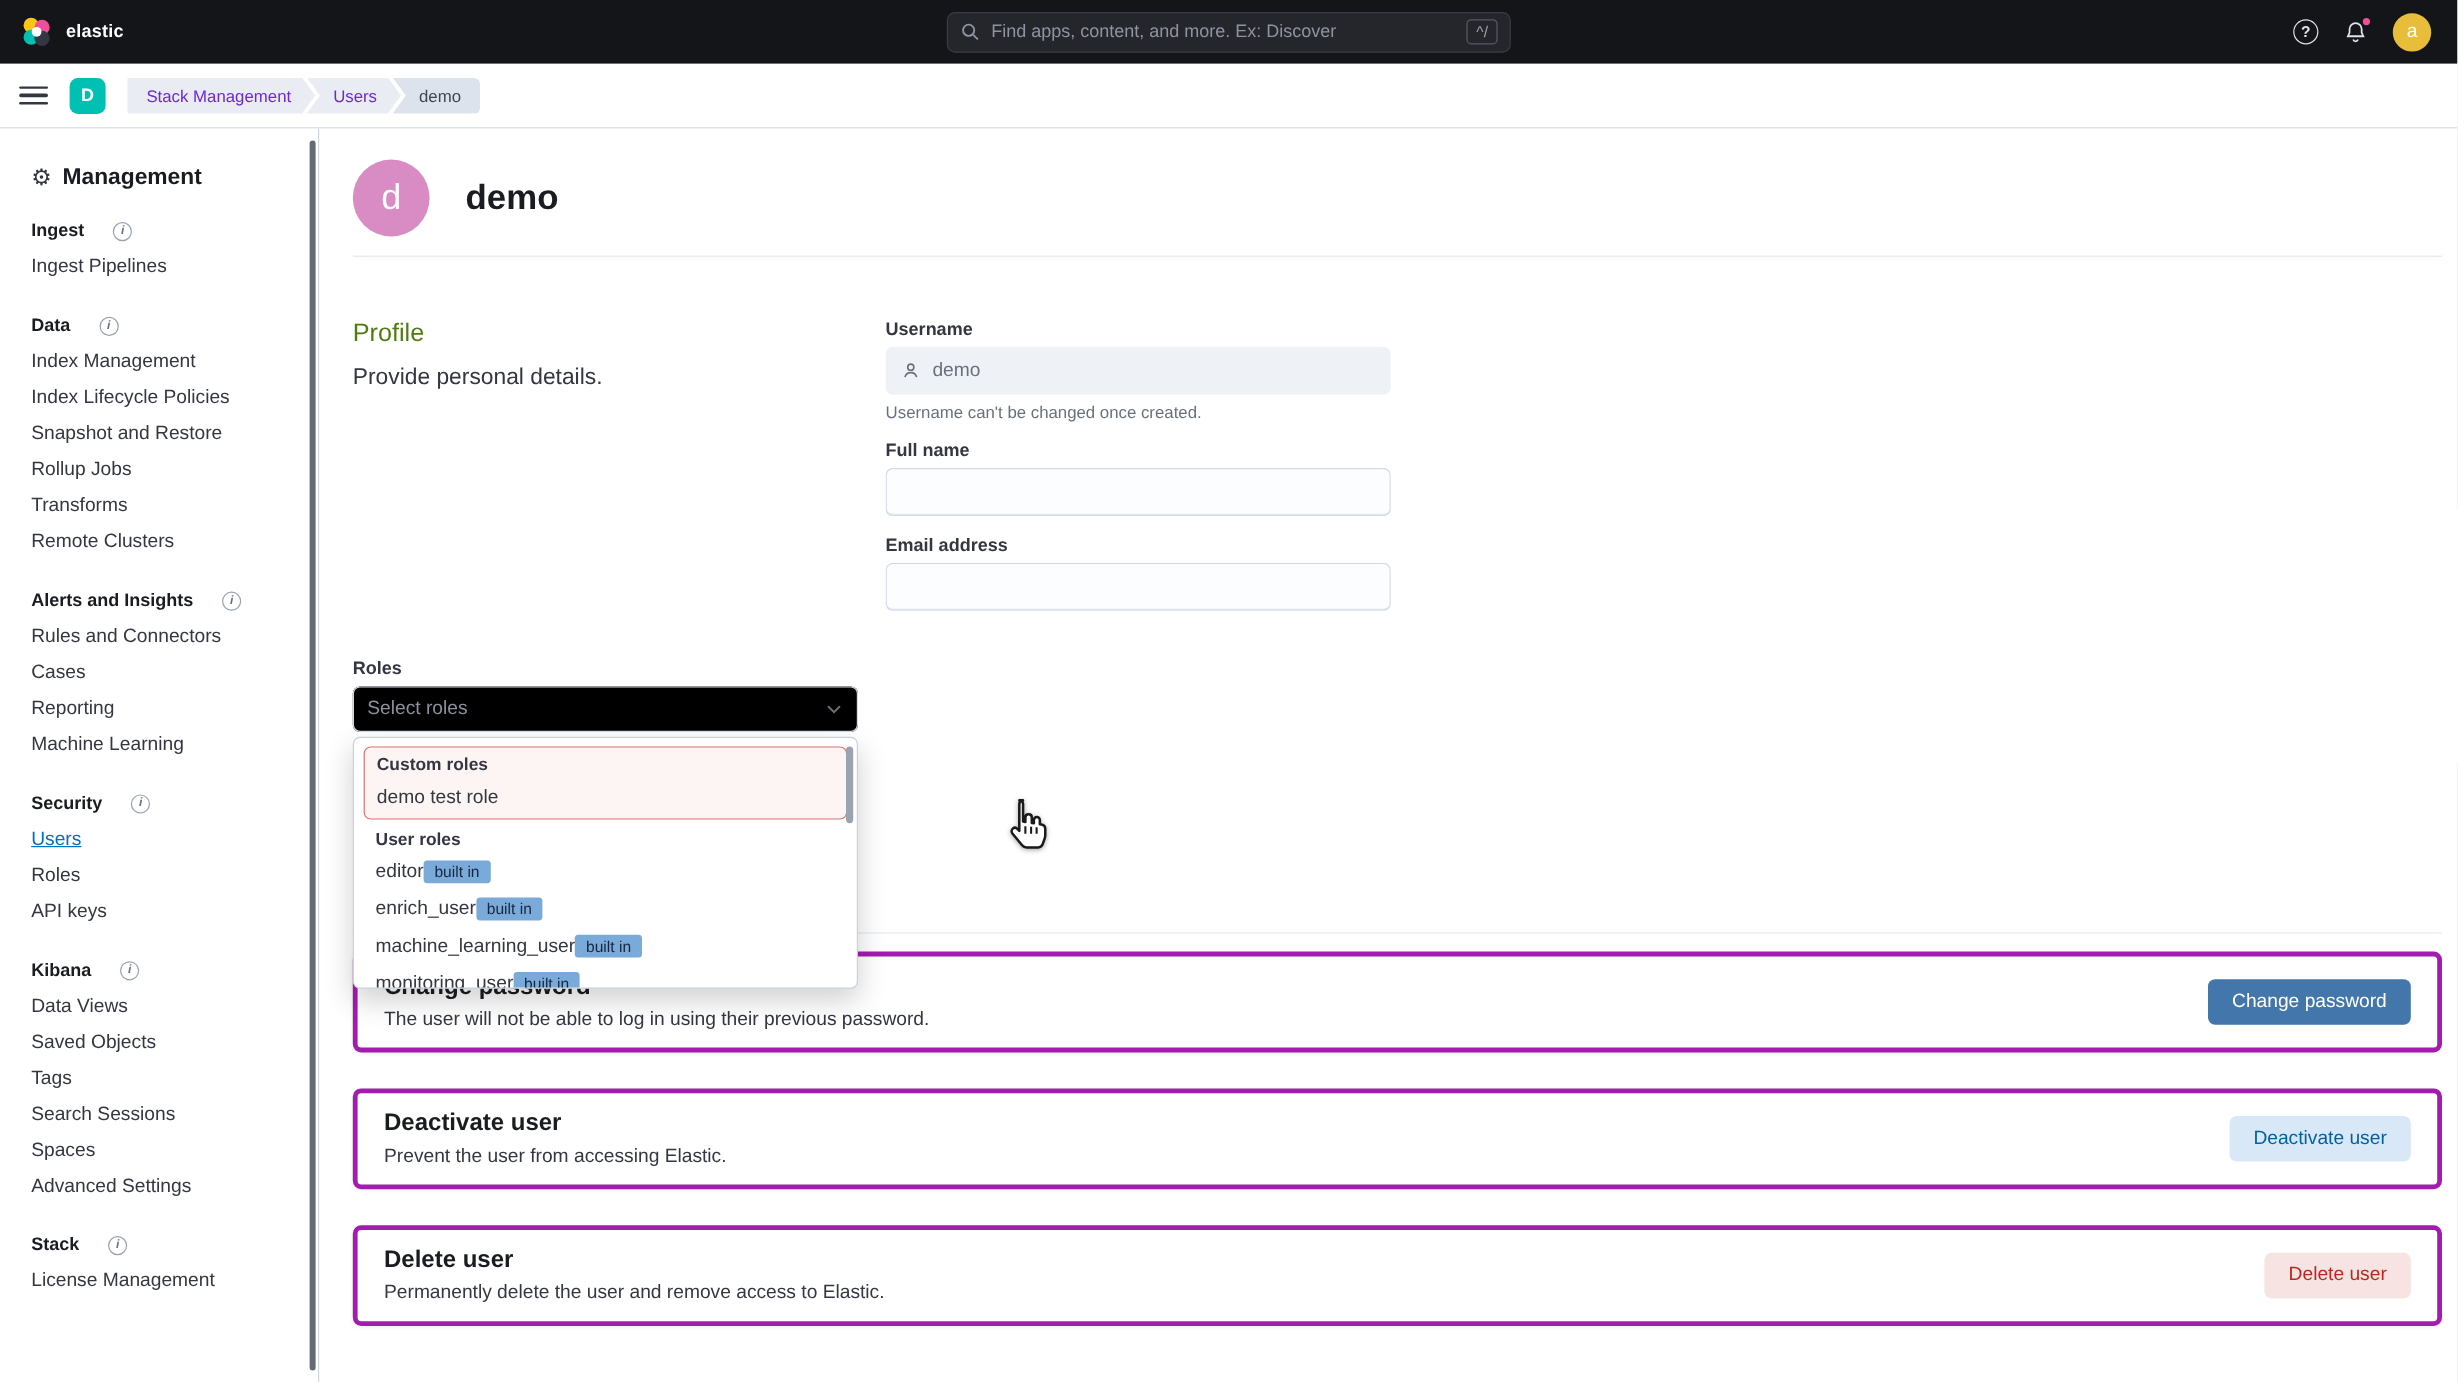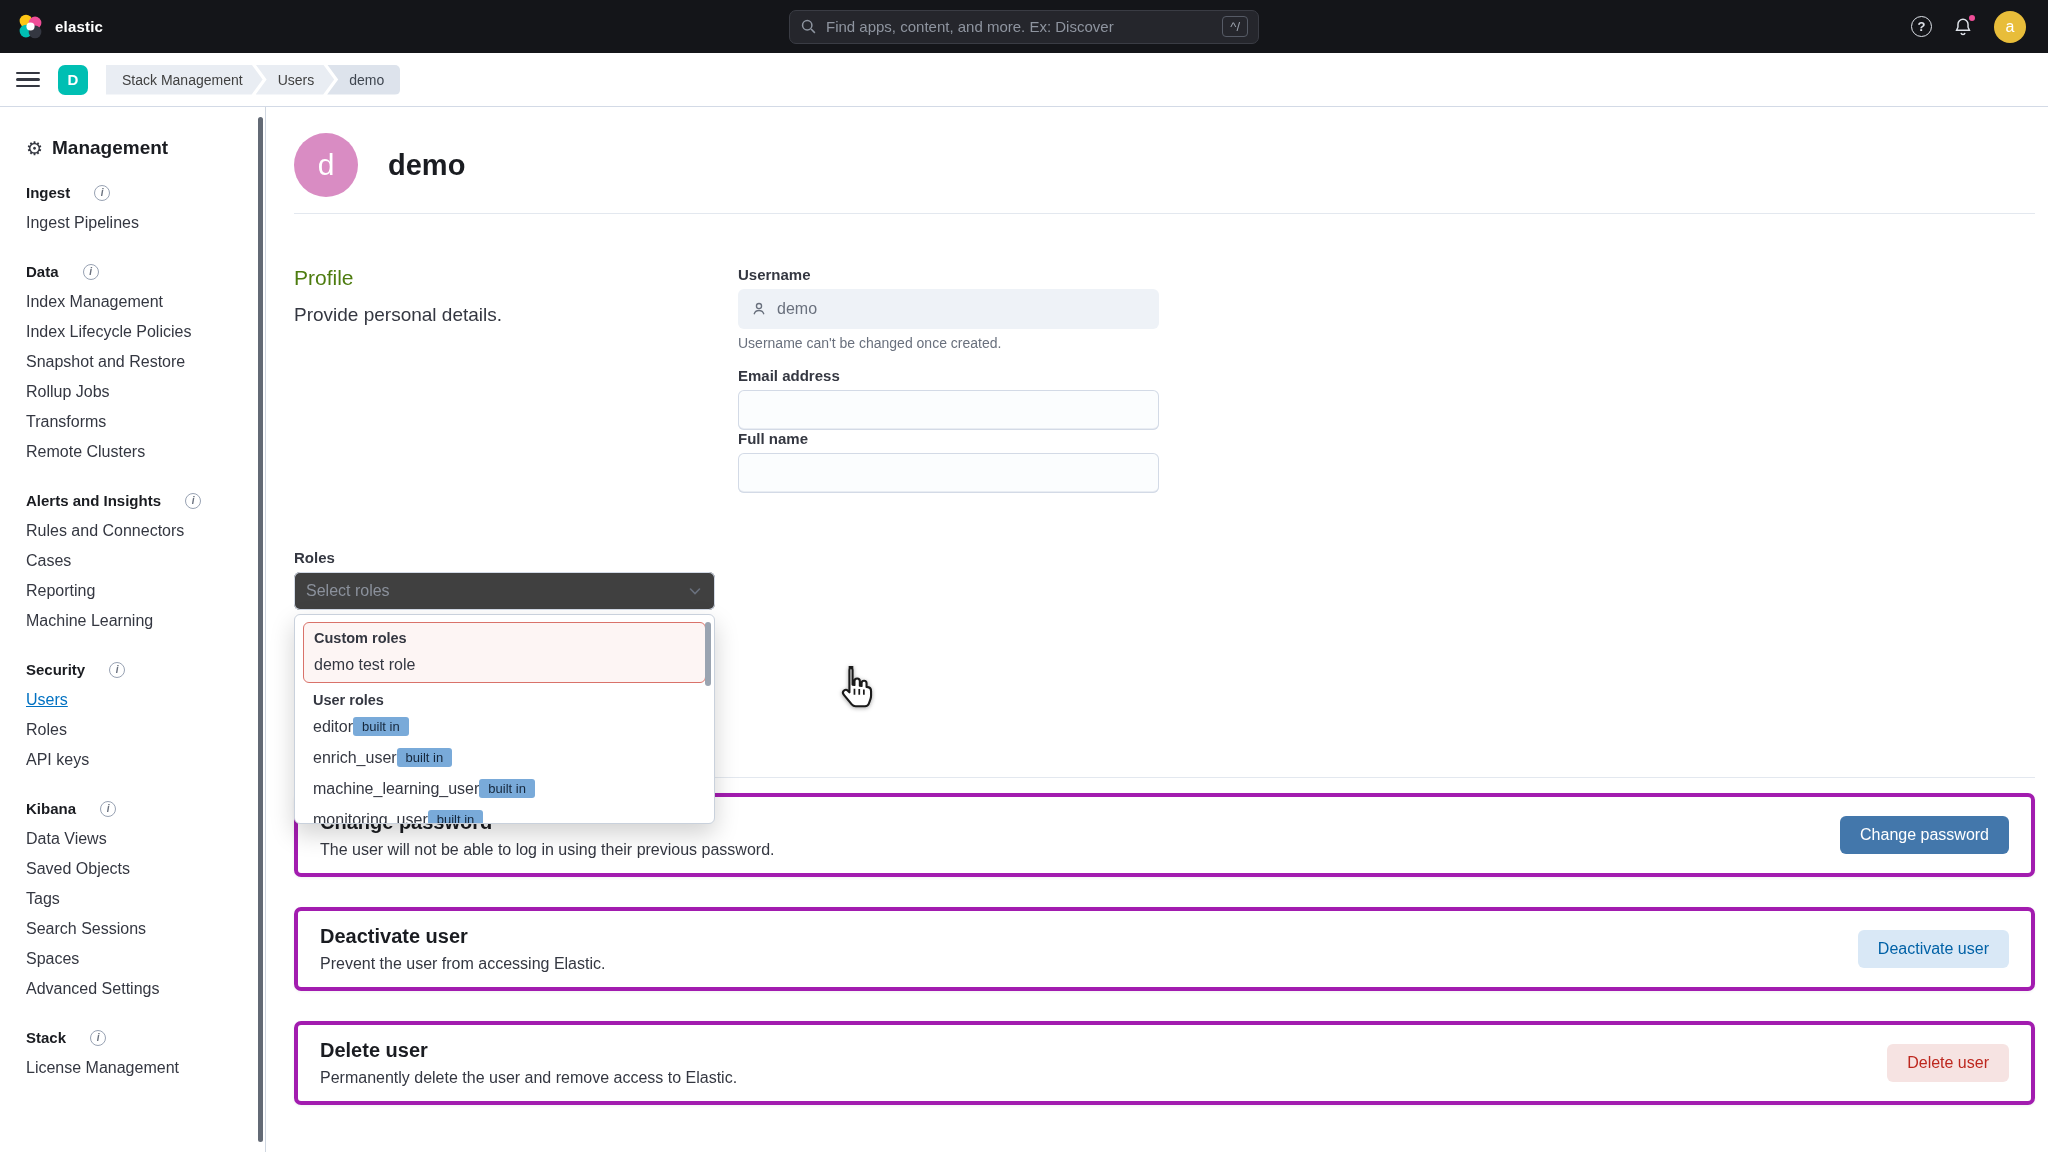--- a/index.html
+++ b/index.html
@@ -20,21 +20,21 @@
   .bell-wrap { position:relative; display:inline-flex; }
   .notif-dot { position:absolute; top:-3px; right:-3px; width:10px; height:10px; border-radius:50%; background:#f04e98; border:2px solid #141519; }
   .avatar-sm { width:32px; height:32px; border-radius:50%; background:#e8bd3a; color:#ffffff; font-size:16px; display:flex; align-items:center; justify-content:center; }
 
   
   .crumbbar { position:absolute; top:53px; left:0; right:0; height:54px; background:#ffffff; border-bottom:1px solid #d3dae6; display:flex; align-items:center; padding:0 16px; z-index:35; }
   .burger { width:24px; display:flex; flex-direction:column; gap:4px; cursor:pointer; }
   .burger span { display:block; height:2.5px; background:#343741; border-radius:2px; }
   .space-badge { width:30px; height:30px; border-radius:7px; background:#00bfb3; color:#ffffff; font-size:15px; font-weight:700; display:flex; align-items:center; justify-content:center; margin:0 18px; cursor:pointer; }
   .crumbs { display:flex; align-items:center; }
-  .crumb { background:#e9edf3; color:#404040; font-size:14px; padding:7px 20px 7px 16px; cursor:pointer;
+  .crumb { background:#e9edf3; color:#6d28d9; font-size:14px; padding:7px 20px 7px 16px; cursor:pointer;
            clip-path: polygon(0 0, calc(100% - 11px) 0, 100% 50%, calc(100% - 11px) 100%, 0 100%); }
   .crumb + .crumb { margin-left:-7px; clip-path: polygon(0 0, calc(100% - 11px) 0, 100% 50%, calc(100% - 11px) 100%, 0 100%, 11px 50%); padding-left:22px; }
   .crumb.last { background:#dde3ec; color:#3f4650; clip-path: polygon(0 0, 100% 0, 100% 100%, 0 100%, 11px 50%); padding-right:16px; border-radius:0 5px 5px 0; }
 
   
   .sidebar { position:absolute; top:107px; left:0; bottom:0; width:266px; background:#ffffff; border-right:1px solid #cfd6e0; padding:30px 20px 0 26px; }
   .side-title-row { display:flex; align-items:center; gap:9px; }
   .gear { font-size:19px; color:#343741; line-height:1; }
   .side-title { font-size:19px; font-weight:700; color:#1a1c21; }
   .side-section-label { display:flex; align-items:center; gap:24px; font-size:15px; font-weight:700; color:#1a1c21; margin:25px 0 7px; }
@@ -60,21 +60,21 @@
   .group-desc { font-size:19px; color:#343741; margin-top:12px; line-height:1.4; }
   .form-right { width:421px; }
   .field-label { font-size:15px; font-weight:600; color:#343741; margin-bottom:6px; }
   .field-group { margin-bottom:16px; }
   .text-input { width:421px; height:40px; background:#fbfdfe; box-shadow: inset 0 0 0 1px #d3dae6, inset 0 -2px 0 0 #e9edf3; border:none; border-radius:6px; padding:0 12px; font-size:16px; color:#343741; font-family:"Liberation Sans", sans-serif; outline:none; }
   .input-disabled { width:421px; height:40px; background:#eef2f7; border-radius:6px; display:flex; align-items:center; gap:9px; padding:0 12px; }
   .input-disabled .val { font-size:16px; color:#69707d; }
   .help-text { font-size:14px; color:#69707d; margin-top:6px; }
 
   .combo-wrap { position:relative; width:421px; }
-  .combobox { width:421px; height:38px; background:#404040; box-shadow: inset 0 0 0 1px #d3dae6; border-radius:6px; display:flex; align-items:center; justify-content:space-between; padding:0 12px; cursor:pointer; }
+  .combobox { width:421px; height:38px; background:#000000; box-shadow: inset 0 0 0 1px #d3dae6; border-radius:6px; display:flex; align-items:center; justify-content:space-between; padding:0 12px; cursor:pointer; }
   .combobox .ph { font-size:16px; color:#8b919c; }
 
   .dropdown { position:absolute; left:0; top:42px; width:421px; height:210px; background:#ffffff; border:1px solid #c9d1dc; border-radius:6px; box-shadow:0 10px 24px rgba(0,0,0,.18); padding:7px 8px; z-index:30; overflow:hidden; }
   .custom-group { border:1px solid #d9726a; background:#fdf5f4; border-radius:6px; padding:4px 0 2px; }
   .opt-group-label { font-size:14.5px; font-weight:700; color:#343741; padding:3px 10px; }
   .opt { height:31px; display:flex; align-items:center; justify-content:flex-start; padding:0 10px; padding-right:22px; font-size:16px; color:#343741; cursor:pointer; border-radius:4px; }
   .badge { background:#79aad9; color:#15273c; font-size:13px; padding:2px 9px; border-radius:3px; white-space:nowrap; }
   .dd-scrollbar { position:absolute; right:3px; top:7px; width:6px; height:64px; background:#9aa4b1; border-radius:3px; }
 
   .action-panel { border:4px solid #a21caf; border-radius:7px; background:#ffffff; box-shadow:0 1px 3px rgba(21,30,46,.06); height:84px; display:flex; align-items:center; justify-content:space-between; padding:0 22px; }
@@ -220,26 +220,26 @@
           <div class="field-label">Username</div>
           <div class="input-disabled">
             <svg width="18" height="18" viewBox="0 0 24 24" fill="none" stroke="#69707d" stroke-width="1.8">
               <circle cx="12" cy="8" r="3.4"></circle>
                 <path d="M5.5 19c.8-3.2 3.4-5 6.5-5s5.7 1.8 6.5 5"></path>
             </svg>
             <span class="val">demo</span>
           </div>
           <div class="help-text">Username can't be changed once created.</div>
         </div>
+        <div class="field-group">
+          <div class="field-label">Full name</div>
+          <input class="text-input" type="text" value="" style="">
+        </div>
         <div class="field-group" style="margin-bottom:0;">
           <div class="field-label">Email address</div>
-          <input class="text-input" type="text" value="" style="">
-        </div>
-        <div class="field-group">
-          <div class="field-label">Full name</div>
           <input class="text-input" type="text" value="" style="">
         </div>
       </div>
     </section>
 
     <section class="form-row priv">
       <div class="form-right">
         <div class="field-label">Roles</div>
         <div class="combo-wrap">
           <div class="combobox">

